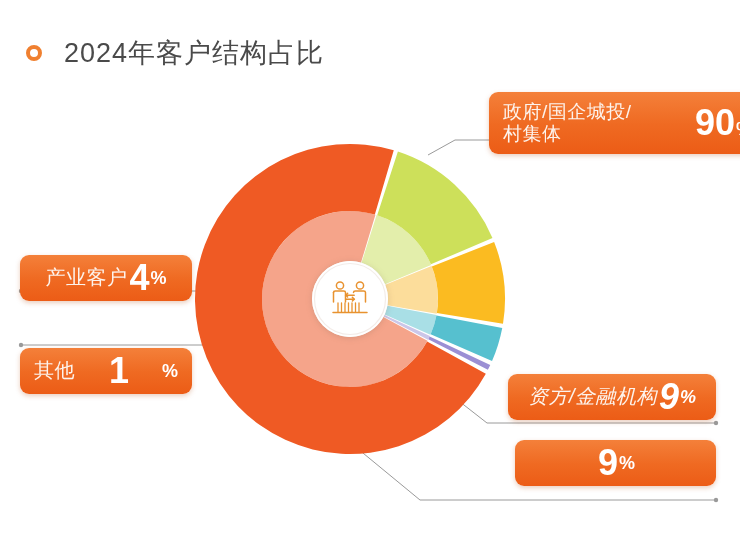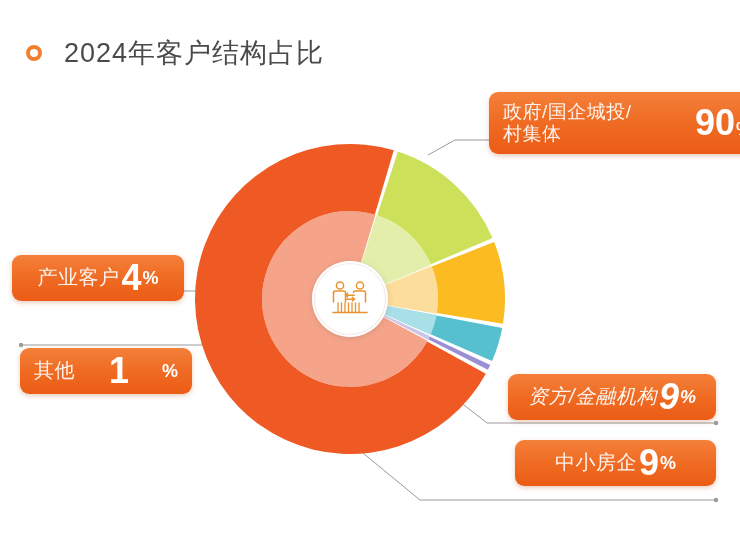--- a/index.html
+++ b/index.html
@@ -51,21 +51,21 @@
   .label-name.two-line{font-size:19px;}
   .label-num{
     font-size:36px;font-weight:bold;line-height:1;
     color:#ffffff;margin-left:2px;
   }
   .label-pct{font-size:18px;font-weight:bold;color:#ffffff;margin-left:1px;}
   .numwrap{display:flex;align-items:baseline;}
   
   #label-gov{left:489px;top:92px;width:277px;height:62px;}
   #label-gov .label-name{flex:1;white-space:normal;}
-  #label-industry{left:12px;top:255px;width:172px;height:46px;justify-content:center;}
+  #label-industry{left:20px;top:255px;width:172px;height:46px;justify-content:center;}
   #label-other{left:20px;top:348px;width:172px;height:46px;justify-content:space-between;}
   #label-fin{left:508px;top:374px;width:208px;height:46px;justify-content:center;font-style:italic;}
   #label-dev{left:515px;top:440px;width:201px;height:46px;justify-content:center;}
 </style>
 </head>
 <body>
 
 <div id="title-bar">
   <div id="title-bullet"></div>
   <div id="title-text">2024年客户结构占比</div>
@@ -151,16 +151,15 @@
   <span class="label-pct">%</span>
 </div>
 
 <div class="label-box" id="label-fin">
   <span class="label-name">资方/金融机构</span>
   <span class="label-num">9</span>
   <span class="label-pct">%</span>
 </div>
 
 <div class="label-box" id="label-dev">
-  <span class="label-name">中小房企</span>
   <span class="label-num">9</span>
   <span class="label-pct">%</span>
 </div>
 
 </body></html>

